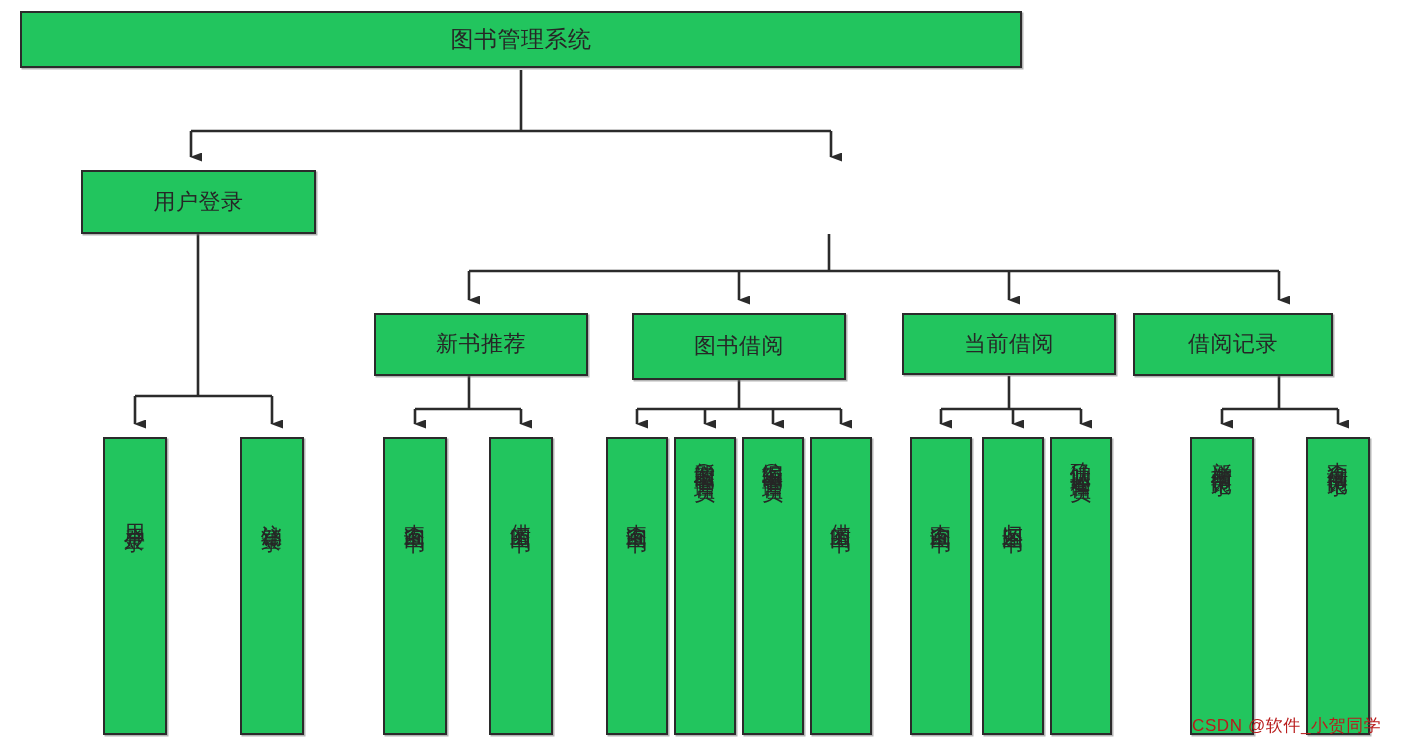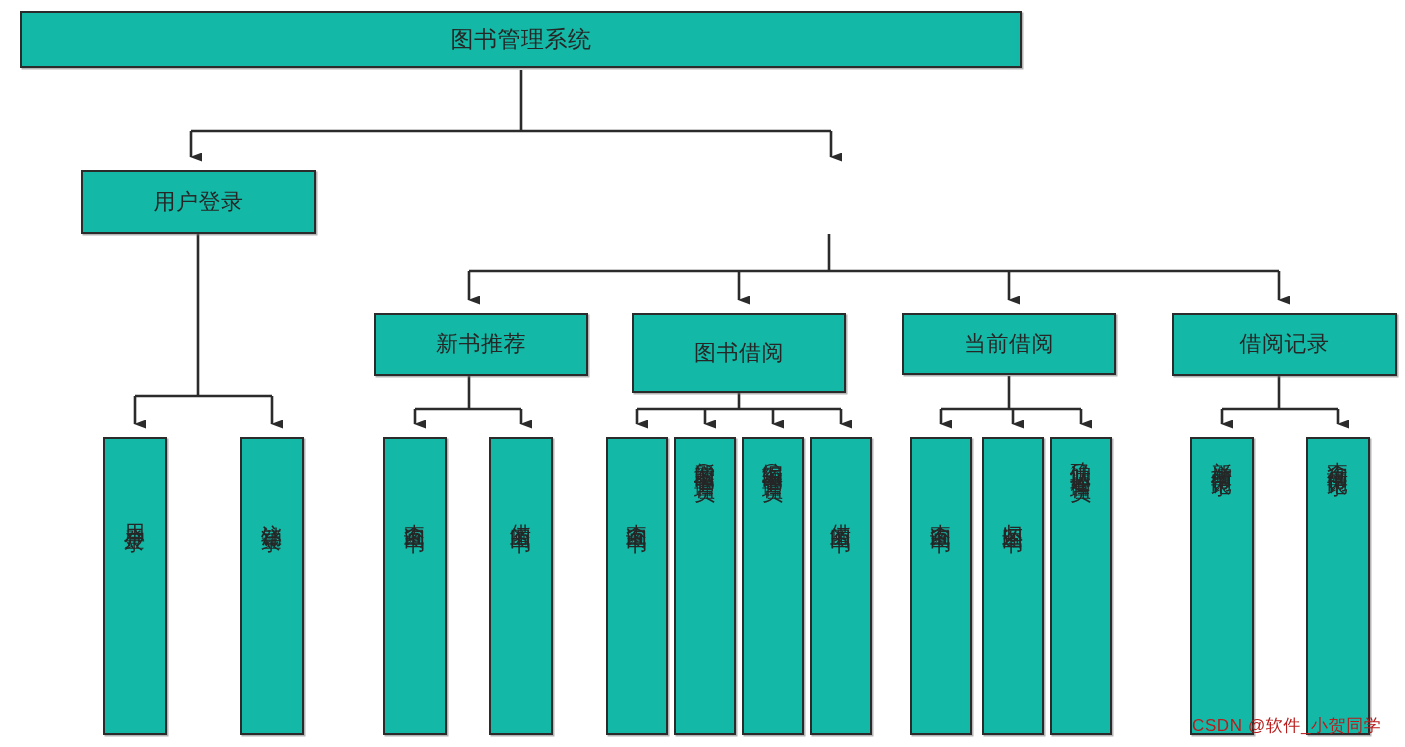--- a/index.html
+++ b/index.html
@@ -9,21 +9,21 @@
     color:#1a1a1a;
     overflow:hidden;
     position:relative;
   }
   #canvas{position:absolute;left:0;top:0;width:1405px;height:747px;}
   svg.links{position:absolute;left:0;top:0;width:1405px;height:747px;pointer-events:none;}
 
   .node{
     position:absolute;
     box-sizing:border-box;
-    background:#14b8a6;
+    background:#22c55e;
     border:2px solid #2b2b2b;
     box-shadow:1.5px 1.5px 0 rgba(120,120,120,.55);
     display:flex;
     align-items:center;
     justify-content:center;
     color:#262626;
   }
   .node .lbl{
     display:block;
     text-align:center;
@@ -124,27 +124,27 @@
     <span class="lbl">图书管理系统</span>
   </div>
 
   <div class="node horiz" style="left:81px;top:170px;width:235px;height:64px;">
     <span class="lbl">用户登录</span>
   </div>
 
   <div class="node horiz" style="left:362px;top:313px;width:214px;height:63px;margin-left:12px;">
     <span class="lbl">新书推荐</span>
   </div>
-  <div class="node horiz" style="left:632px;top:313px;width:214px;height:80px;">
+  <div class="node horiz" style="left:632px;top:313px;width:214px;height:67px;">
     <span class="lbl">图书借阅</span>
   </div>
   <div class="node horiz" style="left:902px;top:313px;width:214px;height:62px;">
     <span class="lbl">当前借阅</span>
   </div>
-  <div class="node horiz" style="left:1172px;top:313px;width:225px;height:63px;">
+  <div class="node horiz" style="left:1133px;top:313px;width:200px;height:63px;">
     <span class="lbl">借阅记录</span>
   </div>
 
   <div class="node vert mid" style="left:103px;top:437px;width:64px;height:298px;">
     <span class="lbl">用户登录</span>
   </div>
   <div class="node vert mid" style="left:240px;top:437px;width:64px;height:298px;">
     <span class="lbl">注销登录</span>
   </div>
 

